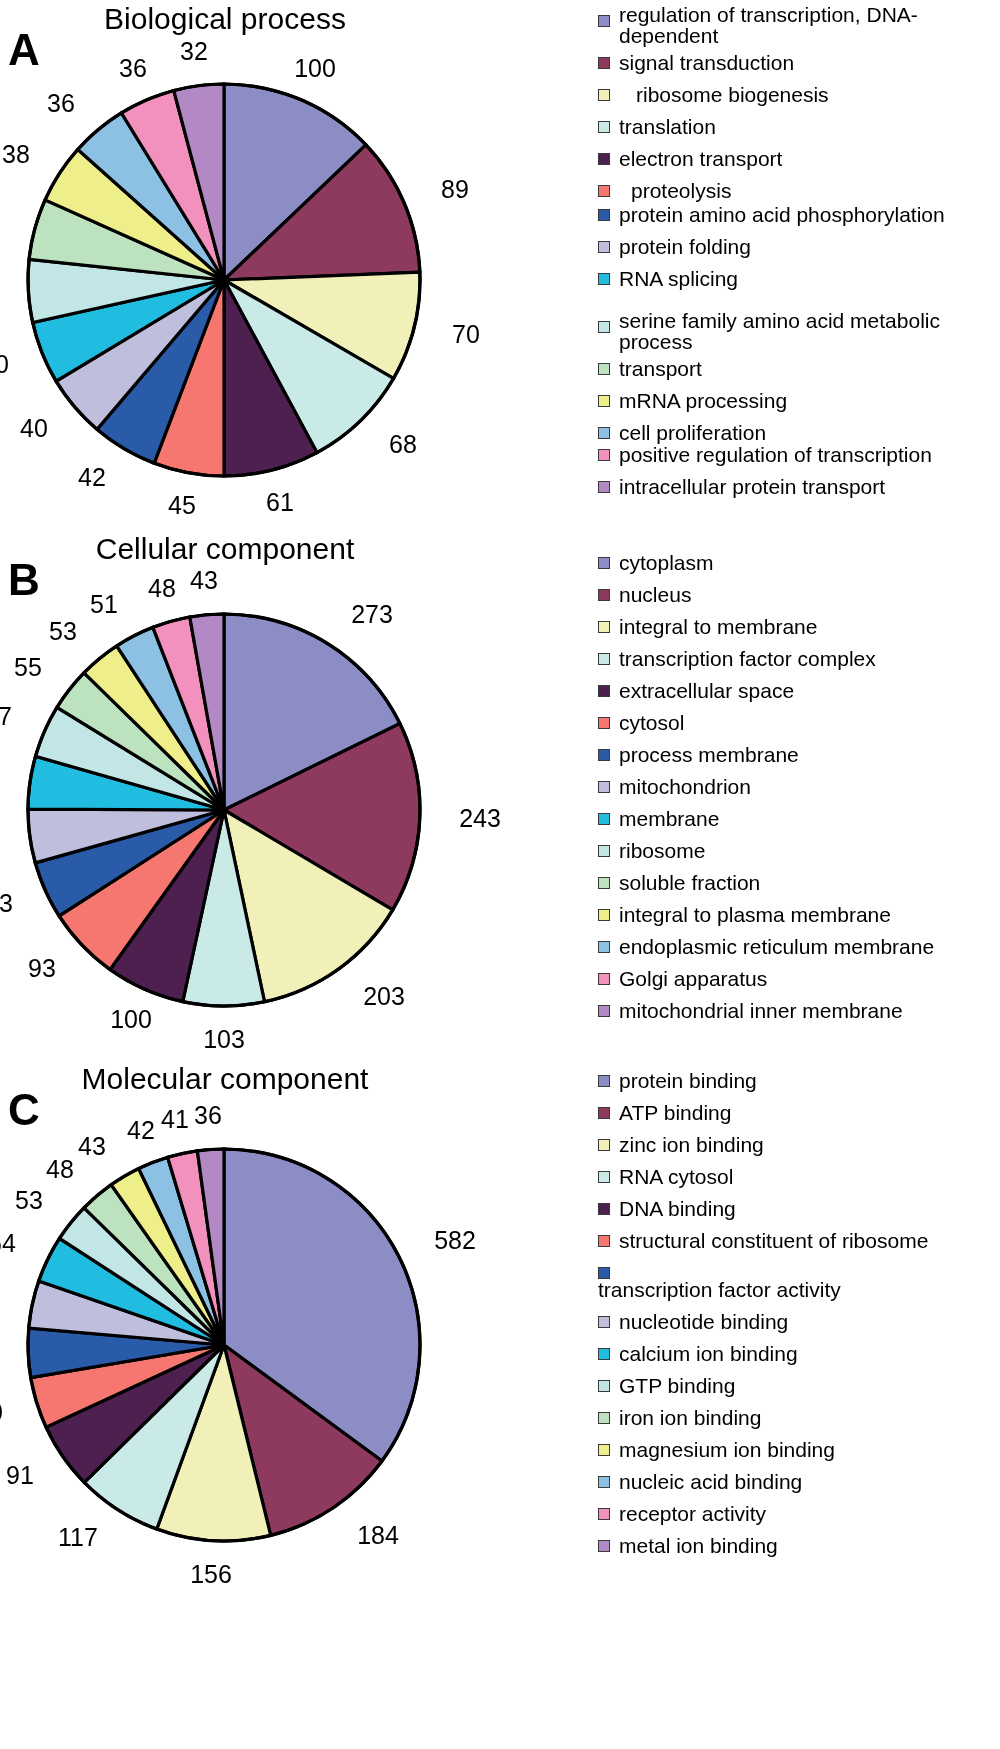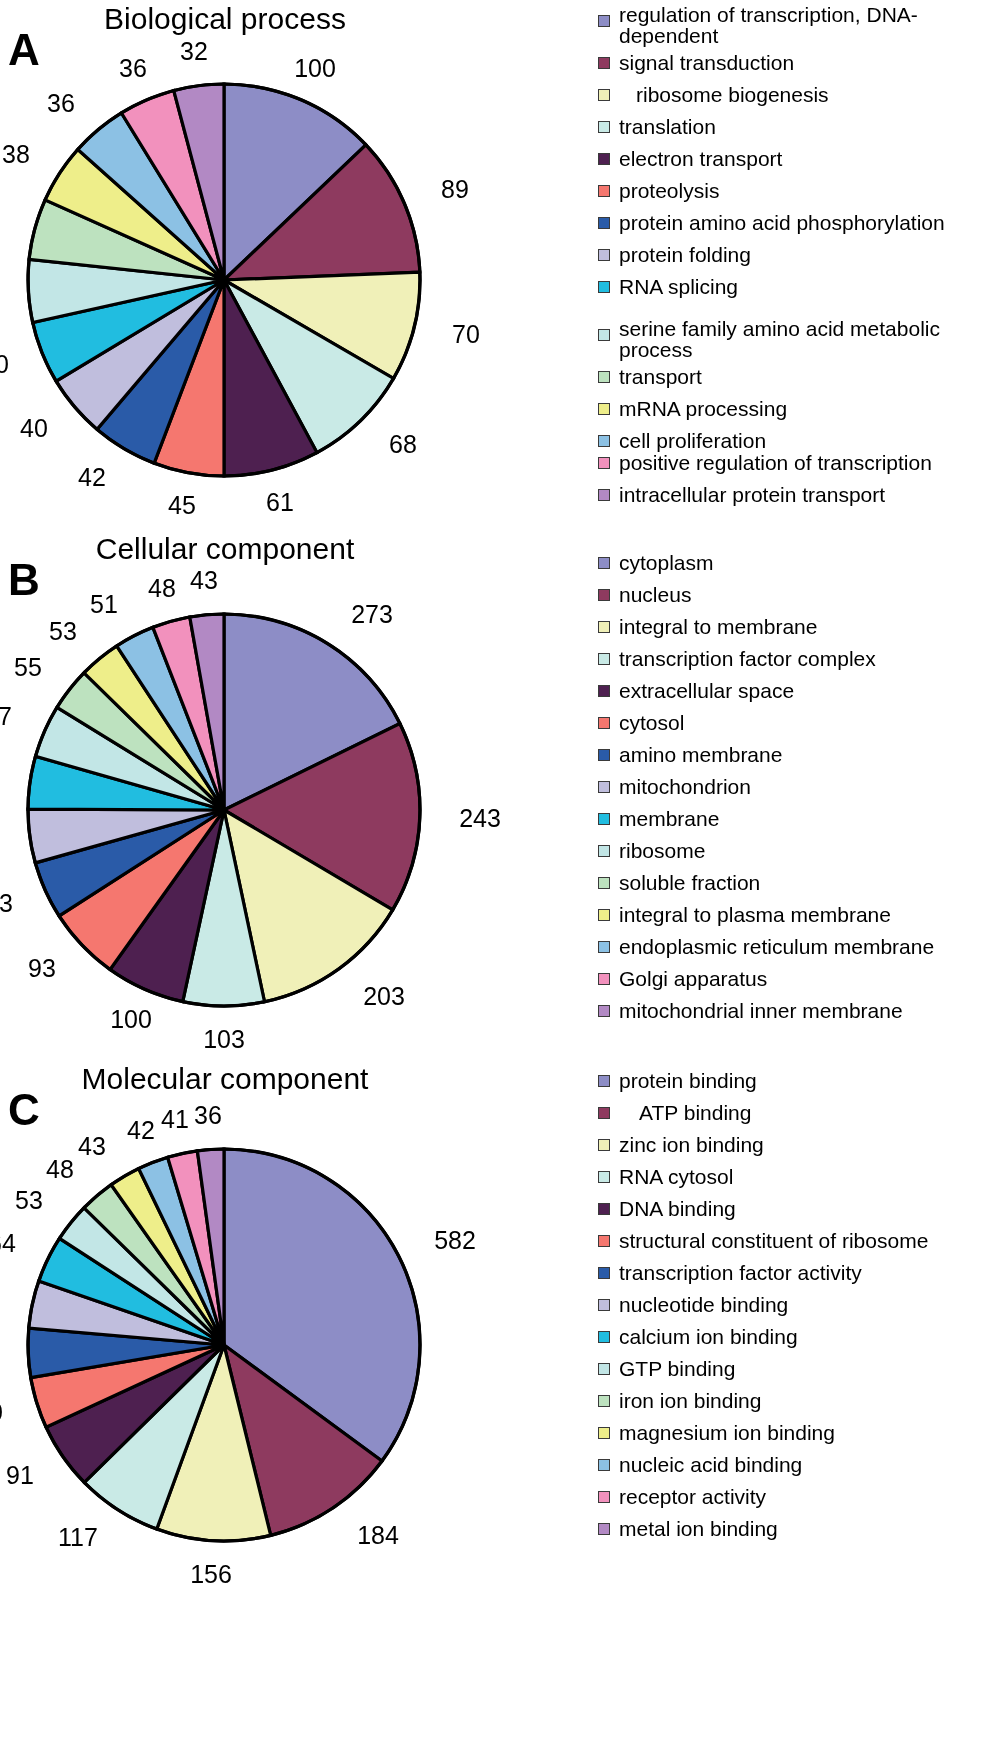--- a/index.html
+++ b/index.html
@@ -112,21 +112,21 @@
           <span class="legend-label">ribosome biogenesis</span>
         </div>
         <div class="legend-row" style="margin-bottom: 10px;">
           <span class="swatch" style="background: rgb(201, 234, 230); margin-top: 5px;"></span>
           <span class="legend-label">translation</span>
         </div>
         <div class="legend-row" style="margin-bottom: 10px;">
           <span class="swatch" style="background: rgb(78, 32, 80); margin-top: 5px;"></span>
           <span class="legend-label">electron transport</span>
         </div>
-        <div class="legend-row" style="margin-bottom: 10px;">
+        <div class="legend-row" style="margin-bottom: 2px; gap: 12px;">
           <span class="swatch" style="background: rgb(245, 119, 111); margin-top: 5px;"></span>
           <span class="legend-label">proteolysis</span>
         </div>
         <div class="legend-row" style="margin-bottom: 10px;">
           <span class="swatch" style="background: rgb(42, 91, 168); margin-top: 5px;"></span>
           <span class="legend-label">protein amino acid phosphorylation</span>
         </div>
         <div class="legend-row" style="margin-bottom: 10px;">
           <span class="swatch" style="background: rgb(192, 190, 221); margin-top: 5px;"></span>
           <span class="legend-label">protein folding</span>
@@ -217,21 +217,21 @@
         <div class="legend-row" style="margin-bottom: 10px;">
           <span class="swatch" style="background: rgb(78, 32, 80); margin-top: 5px;"></span>
           <span class="legend-label">extracellular space</span>
         </div>
         <div class="legend-row" style="margin-bottom: 10px;">
           <span class="swatch" style="background: rgb(245, 119, 111); margin-top: 5px;"></span>
           <span class="legend-label">cytosol</span>
         </div>
         <div class="legend-row" style="margin-bottom: 10px;">
           <span class="swatch" style="background: rgb(42, 91, 168); margin-top: 5px;"></span>
-          <span class="legend-label">amino membrane</span>
+          <span class="legend-label">process membrane</span>
         </div>
         <div class="legend-row" style="margin-bottom: 10px;">
           <span class="swatch" style="background: rgb(192, 190, 221); margin-top: 5px;"></span>
           <span class="legend-label">mitochondrion</span>
         </div>
         <div class="legend-row" style="margin-bottom: 10px;">
           <span class="swatch" style="background: rgb(33, 189, 224); margin-top: 5px;"></span>
           <span class="legend-label">membrane</span>
         </div>
         <div class="legend-row" style="margin-bottom: 10px;">
@@ -295,41 +295,41 @@
       <div class="val-label" style="left: 43px; top: 97px; width: 34px; text-align: center;">48</div>
       <div class="val-label" style="left: 75px; top: 74px; width: 34px; text-align: center;">43</div>
       <div class="val-label" style="left: 124px; top: 58px; width: 34px; text-align: center;">42</div>
       <div class="val-label" style="left: 158px; top: 47px; width: 34px; text-align: center;">41</div>
       <div class="val-label" style="left: 191px; top: 43px; width: 34px; text-align: center;">36</div>
       <div class="legend" style="top: 10px;">
         <div class="legend-row" style="margin-bottom: 10px;">
           <span class="swatch" style="background: rgb(141, 141, 198); margin-top: 5px;"></span>
           <span class="legend-label">protein binding</span>
         </div>
-        <div class="legend-row" style="margin-bottom: 10px; gap: 20px;">
+        <div class="legend-row" style="margin-bottom: 10px;">
           <span class="swatch" style="background: rgb(142, 58, 95); margin-top: 5px;"></span>
           <span class="legend-label">ATP binding</span>
         </div>
         <div class="legend-row" style="margin-bottom: 10px;">
           <span class="swatch" style="background: rgb(240, 240, 184); margin-top: 5px;"></span>
           <span class="legend-label">zinc ion binding</span>
         </div>
         <div class="legend-row" style="margin-bottom: 10px;">
           <span class="swatch" style="background: rgb(201, 234, 230); margin-top: 5px;"></span>
           <span class="legend-label">RNA cytosol</span>
         </div>
         <div class="legend-row" style="margin-bottom: 10px;">
           <span class="swatch" style="background: rgb(78, 32, 80); margin-top: 5px;"></span>
           <span class="legend-label">DNA binding</span>
         </div>
         <div class="legend-row" style="margin-bottom: 10px;">
           <span class="swatch" style="background: rgb(245, 119, 111); margin-top: 5px;"></span>
           <span class="legend-label">structural constituent of ribosome</span>
         </div>
-        <div class="legend-row" style="margin-bottom: 10px;">
+        <div class="legend-row" style="margin-bottom: 10px; flex-direction: column;">
           <span class="swatch" style="background: rgb(42, 91, 168); margin-top: 5px;"></span>
           <span class="legend-label">transcription factor activity</span>
         </div>
         <div class="legend-row" style="margin-bottom: 10px;">
           <span class="swatch" style="background: rgb(192, 190, 221); margin-top: 5px;"></span>
           <span class="legend-label">nucleotide binding</span>
         </div>
         <div class="legend-row" style="margin-bottom: 10px;">
           <span class="swatch" style="background: rgb(33, 189, 224); margin-top: 5px;"></span>
           <span class="legend-label">calcium ion binding</span>

